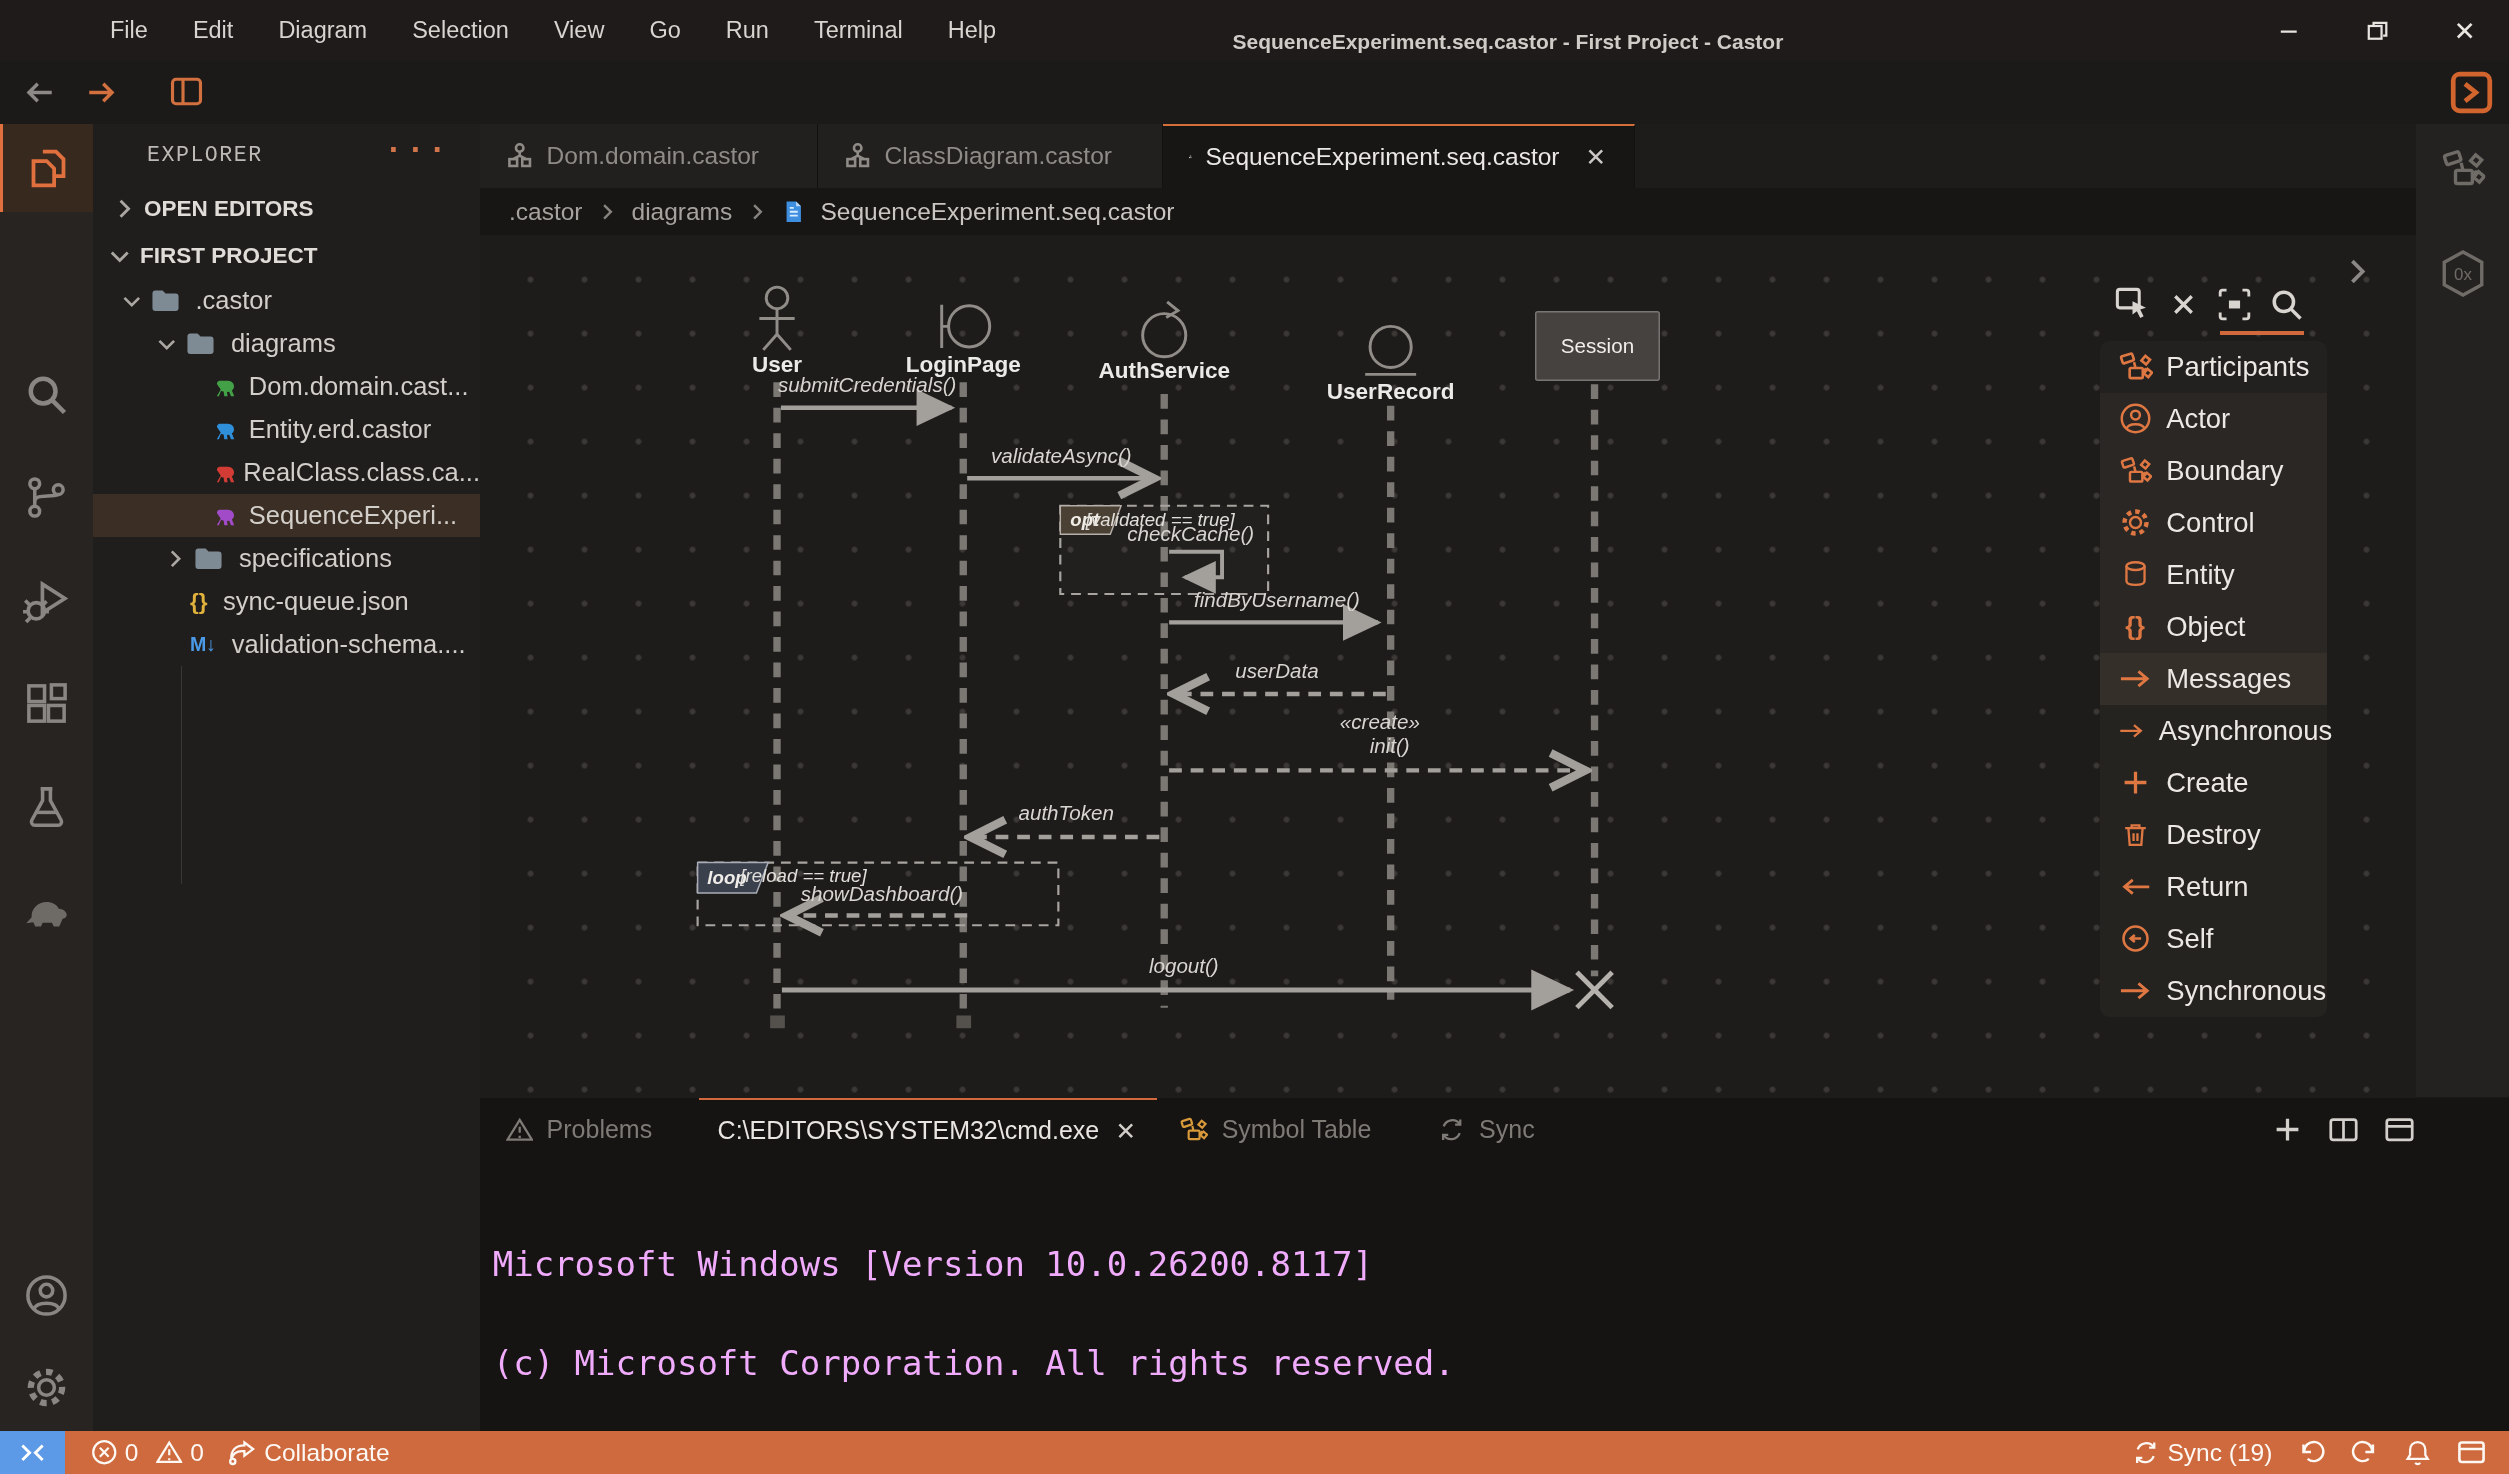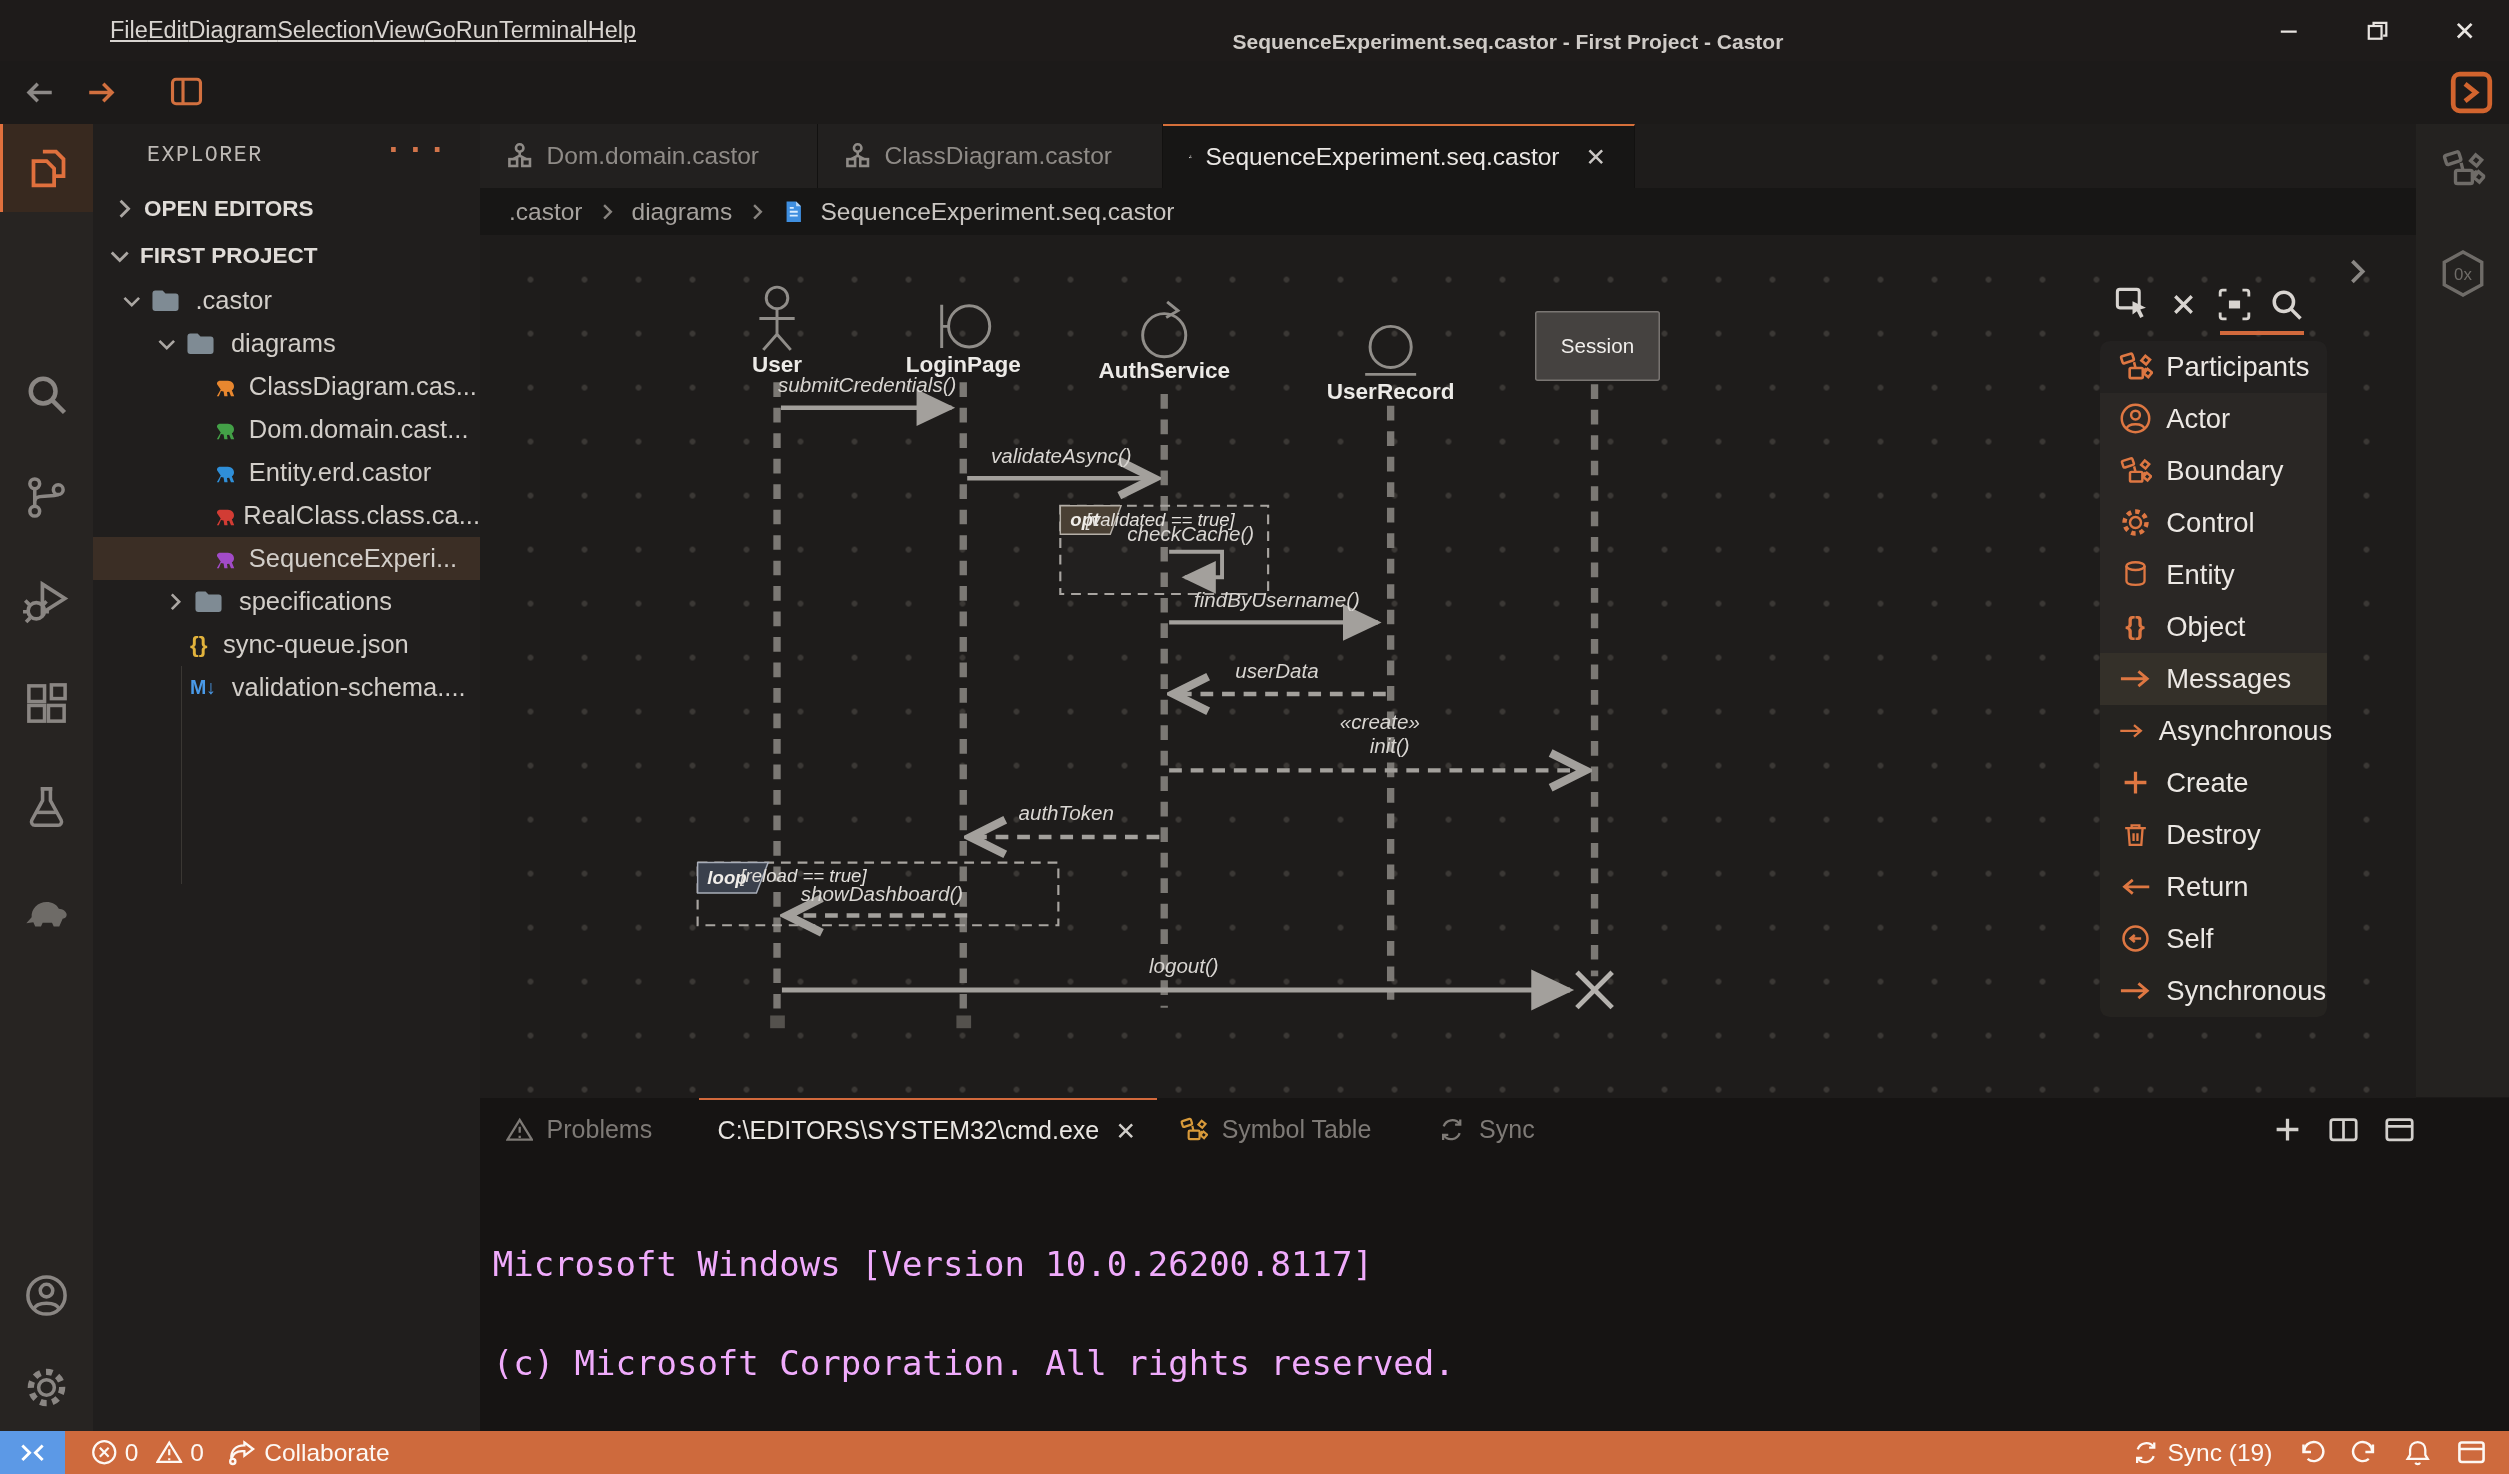--- a/index.html
+++ b/index.html
@@ -4,21 +4,21 @@
 <style>
   * { margin:0; padding:0; box-sizing:border-box; }
   html,body { background:#0c0b0a; }
   body { font-family:"Liberation Sans", sans-serif; }
   .app { position:relative; width:2509px; height:1474px; background:#1b1918; overflow:hidden; color:#d6d2ce; }
   .abs { position:absolute; }
   svg.ic { display:block; }
 
   
   .titlebar { left:0; top:0; width:2509px; height:61px; background:#1e1b1a; display:flex; align-items:center; }
-  .menus { display:flex; padding-left:110px; font-size:23.5px; color:#d8d4d0;text-decoration:underline; }
+  .menus { display:flex; gap:45px; padding-left:110px; font-size:23.5px; color:#d8d4d0; }
   .menus span { cursor:default; }
   .win-title { position:absolute; left:50%; top:11px; transform:translateX(-4%); height:61px; display:flex; align-items:center; font-size:21px; color:#cfcbc7;font-weight:bold; }
   .winbtns { position:absolute; right:0; top:0; height:61px; display:flex; }
   .winbtn { width:88px; height:61px; display:flex; align-items:center; justify-content:center; color:#e8e4e0; }
 
   
   .toolbar { left:0; top:61px; width:2509px; height:64px; background:#1c1a19; border-bottom:1px solid #0f0e0d; }
   .toolbar .tbi { position:absolute; top:13.7px; }
 
   
@@ -426,29 +426,20 @@
       <span style="color:#7f8b94;">
           <svg class="ic" width="29" height="23.5" viewBox="0 0 30 24">
             <use href="#i-folder"></use>
           </svg>
         </span>
         <span class="gap"></span>
         <span class="gap"></span>
       <span>diagrams</span>
     </div>
     <div class="row" style="padding-left:119px;">
-      <span style="color:#e8872f;">
-          <svg class="ic" width="29" height="29" viewBox="0 0 30 30">
-            <use href="#i-dino"></use>
-          </svg>
-        </span>
-        <span class="gap"></span>
-      <span>ClassDiagram.cas...</span>
-    </div>
-    <div class="row" style="padding-left:119px;">
       <span style="color:#43a047;">
           <svg class="ic" width="29" height="29" viewBox="0 0 30 30">
             <use href="#i-dino"></use>
           </svg>
         </span>
         <span class="gap"></span>
       <span>Dom.domain.cast...</span>
     </div>
     <div class="row" style="padding-left:119px;">
       <span style="color:#2f8fd8;">

